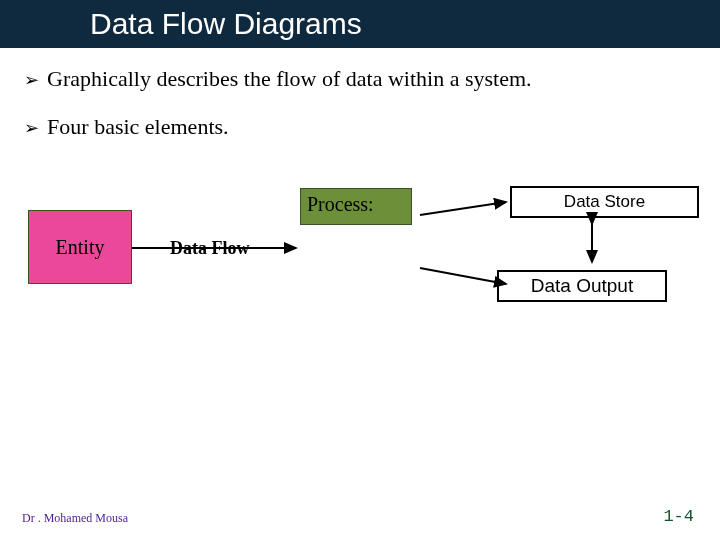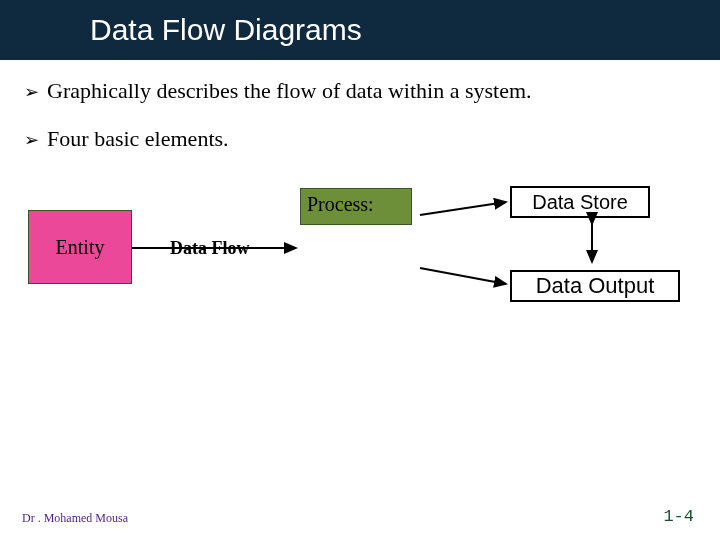--- a/index.html
+++ b/index.html
@@ -7,21 +7,21 @@
     width: 720px;
     height: 540px;
     background: #ffffff;
     font-family: "Times New Roman", Times, serif;
     position: relative;
     overflow: hidden;
   }
   .title-bar {
     background: #0f2a3f;
     color: #ffffff;
-    height: 60px;
+    height: 48px;
     display: flex;
     align-items: center;
     padding-left: 90px;
     font-family: Arial, Helvetica, sans-serif;
     font-size: 30px;
   }
   .bullets {
     padding: 18px 24px 0 24px;
   }
   .bullet-line {
@@ -76,43 +76,43 @@
   }
   .process-items {
     font-size: 15px;
     font-weight: bold;
     line-height: 1.25;
   }
   .datastore-box {
     position: absolute;
     left: 510px;
     top: 186px;
-    width: 140px;
+    width: 189px;
     height: 32px;
     border: 2px solid #000;
     background: #fff;
     display: flex;
     align-items: center;
     justify-content: center;
     font-family: Arial, Helvetica, sans-serif;
-    font-size: 20px;
+    font-size: 17px;
   }
   .dataoutput-box {
     position: absolute;
-    left: 510px;
+    left: 497px;
     top: 270px;
     width: 170px;
     height: 32px;
     border: 2px solid #000;
     background: #fff;
     display: flex;
     align-items: center;
     justify-content: center;
     font-family: Arial, Helvetica, sans-serif;
-    font-size: 22px;
+    font-size: 19px;
   }
   .footer-author {
     position: absolute;
     left: 22px;
     bottom: 14px;
     font-size: 12px;
     color: #4c1d95;
   }
   .footer-page {
     position: absolute;

